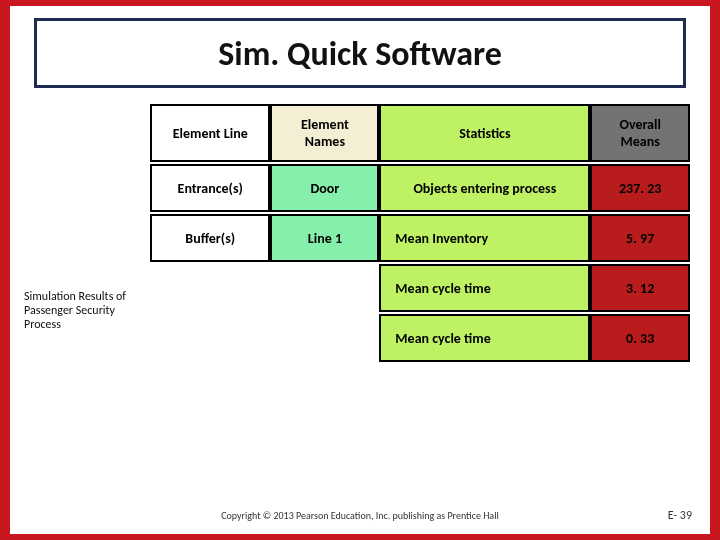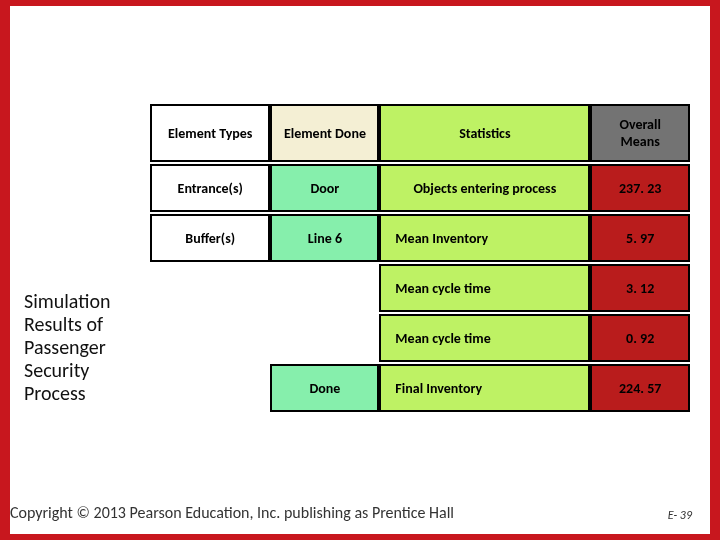--- a/index.html
+++ b/index.html
@@ -28,21 +28,21 @@
   .title-box span {
     font-size: 34px;
     font-weight: 700;
     color: #111;
   }
   .side-caption {
     position: absolute;
     left: 14px;
     top: 284px;
     width: 120px;
-    font-size: 20px;
+    font-size: 12px;
     line-height: 1.15;
     color: #111;
   }
   .table-wrap {
     position: absolute;
     left: 140px;
     top: 96px;
     width: 540px;
   }
   table {
@@ -64,80 +64,77 @@
   .col-stat.center { text-align: center; padding-left: 8px; }
   .col-mean  { width: 90px;  text-align: center; background: #b91c1c; }
   .header td { height: 54px; }
   .header .col-name { background: #f4efd4; }
   .mean-col-header { background: #737373; }
   td.noborder { border: none; background: transparent; }
   .noborder + td {  }
   .footer {
     position: absolute;
     left: 0; right: 0; bottom: 12px;
-    font-size: 16px;
+    text-align: center;
+    font-size: 10px;
     color: #333;
   }
   .page-num {
     position: absolute;
     right: 18px;
     bottom: 12px;
     font-size: 12px;
     color: #333;
-    font-style: italic;
   }
 </style>
 </head>
 <body>
 
 <div class="page">
 
+  <div class="title-box">
+    <span>Sim. Quick Software</span>
+  </div>
 
   <div class="side-caption">Simulation Results of Passenger Security Process</div>
 
   <div class="table-wrap">
     <table>
       <tbody>
           <tr class="header">
-        <td class="col-type">Element Types</td>
-        <td class="col-name">Element Done</td>
+        <td class="col-type">Element Line</td>
+        <td class="col-name">Element Names</td>
         <td class="col-stat center">Statistics</td>
         <td class="col-mean mean-col-header">Overall Means</td>
       </tr>
       </tbody>
         <tbody id="tbody">
           <tr>
             <td class="col-type">Entrance(s)</td>
             <td class="col-name">Door</td>
             <td class="col-stat center">Objects entering process</td>
             <td class="col-mean">237. 23</td>
           </tr>
           <tr>
             <td class="col-type">Buffer(s)</td>
-            <td class="col-name">Line 6</td>
+            <td class="col-name">Line 1</td>
             <td class="col-stat">Mean Inventory</td>
             <td class="col-mean">5. 97</td>
           </tr>
           <tr>
             <td class="col-type noborder"></td>
             <td class="col-name noborder"></td>
             <td class="col-stat">Mean cycle time</td>
             <td class="col-mean">3. 12</td>
           </tr>
           <tr>
             <td class="col-type noborder"></td>
             <td class="col-name noborder"></td>
             <td class="col-stat">Mean cycle time</td>
-            <td class="col-mean">0. 92</td>
-          </tr>
-          <tr>
-            <td class="col-type noborder"></td>
-            <td class="col-name">Done</td>
-            <td class="col-stat">Final Inventory</td>
-            <td class="col-mean">224. 57</td>
+            <td class="col-mean">0. 33</td>
           </tr>
         </tbody>
     </table>
   </div>
 
   <div class="footer">Copyright © 2013 Pearson Education, Inc. publishing as Prentice Hall</div>
   <div class="page-num">E- 39</div>
 
 </div>
 

